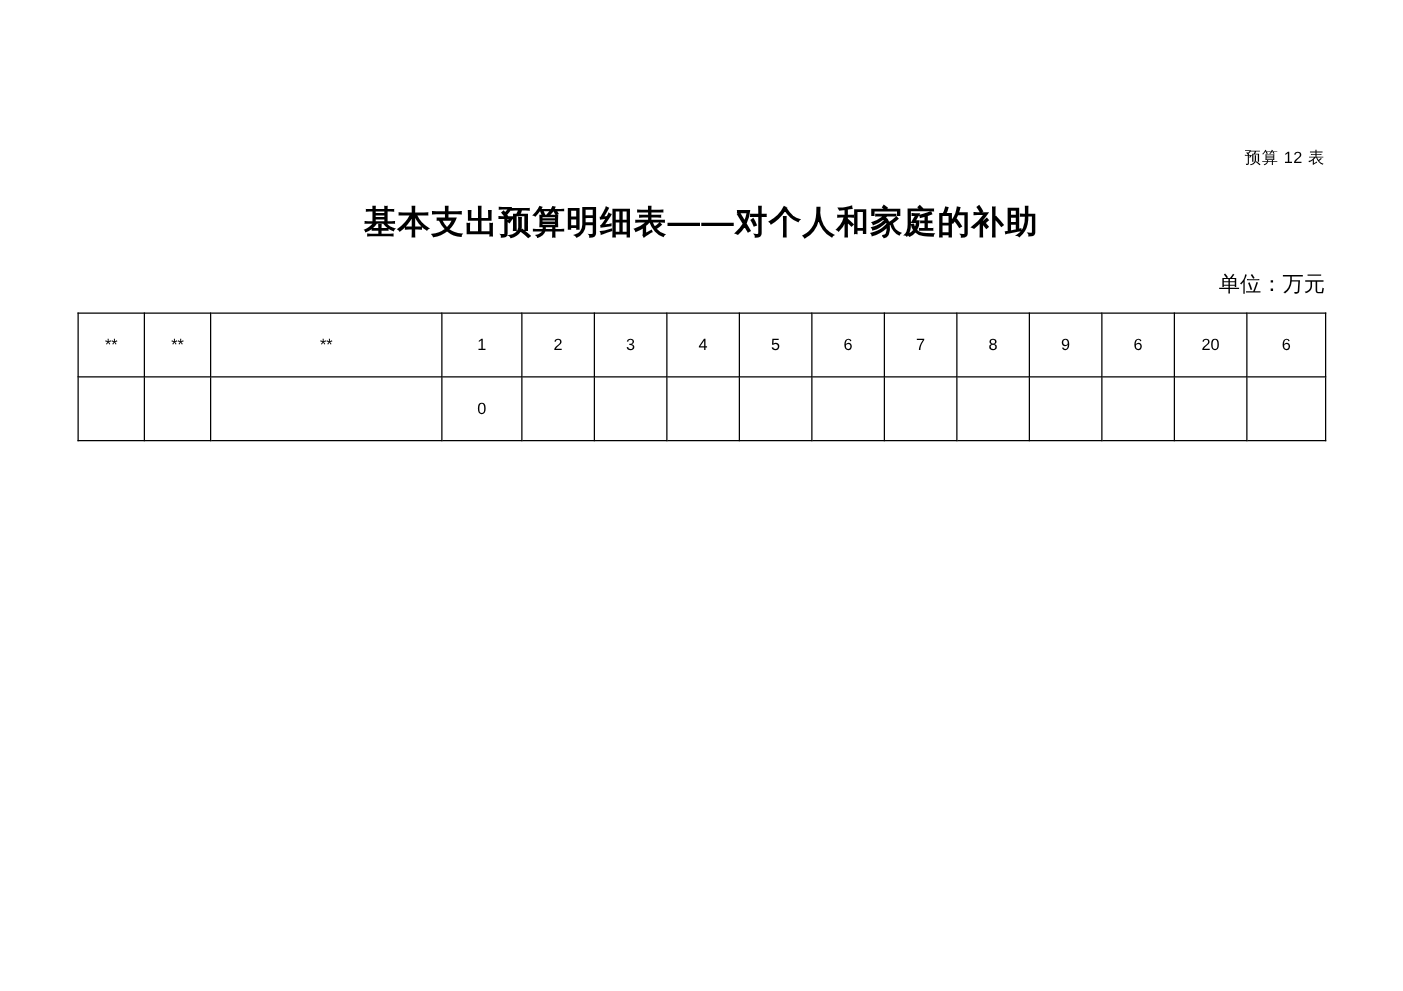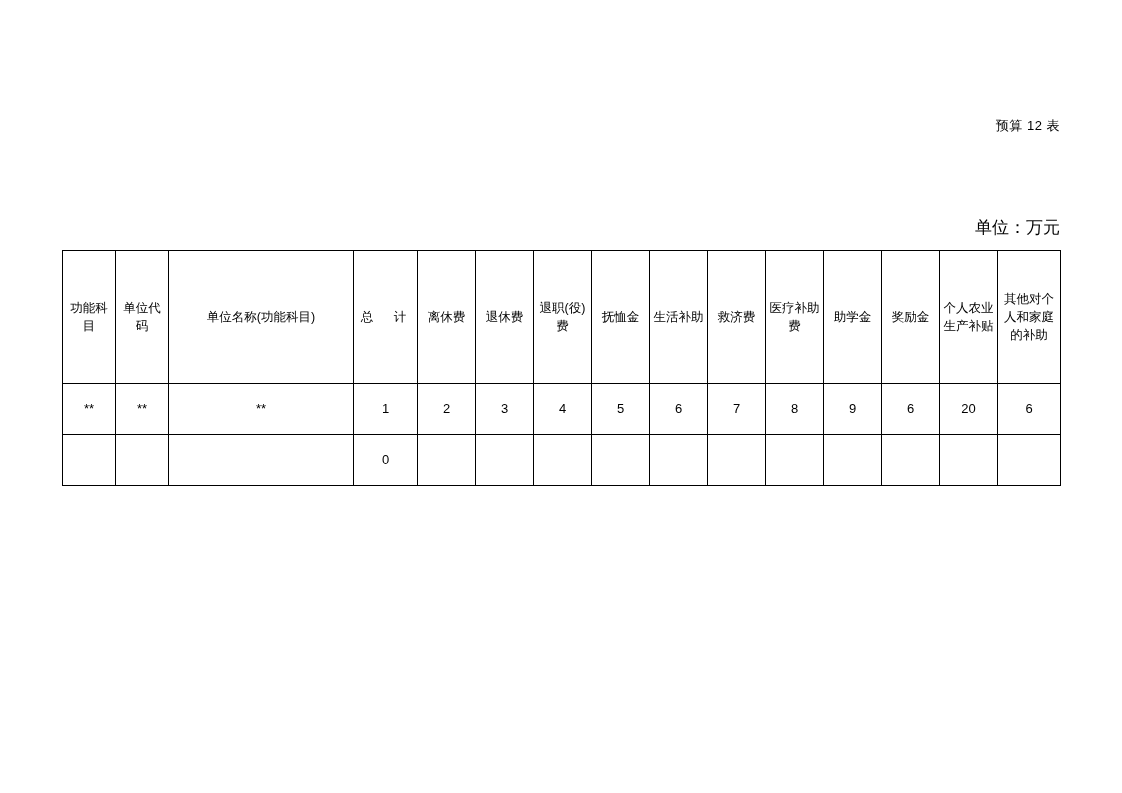--- a/index.html
+++ b/index.html
@@ -80,20 +80,21 @@
     letter-spacing: 4px;
   }
 </style>
 </head>
 <body>
 
 <div class="page">
 
   <div class="doc-code">预算 12 表</div>
 
+  <div class="doc-title">基本支出预算明细表——对个人和家庭的补助</div>
 
   <div class="unit-note">单位：万元</div>
 
   <div class="table-wrap">
     <table class="budget">
       <colgroup>
         <col style="width:53px">
         <col style="width:53px">
         <col style="width:185px">
         <col style="width:64px">
@@ -103,37 +104,20 @@
         <col style="width:58px">
         <col style="width:58px">
         <col style="width:58px">
         <col style="width:58px">
         <col style="width:58px">
         <col style="width:58px">
         <col style="width:58px">
         <col style="width:63px">
       </colgroup>
       <tbody>
-        <tr class="header-row">
-          <td>功能科目</td>
-          <td>单位代码</td>
-          <td>单位名称(功能科目)</td>
-          <td class="total-col">总　计</td>
-          <td>离休费</td>
-          <td>退休费</td>
-          <td>退职(役)费</td>
-          <td>抚恤金</td>
-          <td>生活补助</td>
-          <td>救济费</td>
-          <td>医疗补助费</td>
-          <td>助学金</td>
-          <td>奖励金</td>
-          <td>个人农业生产补贴</td>
-          <td>其他对个人和家庭的补助</td>
-        </tr>
 
         <tr class="num-row">
           <td>**</td>
           <td>**</td>
           <td>**</td>
           <td>1</td>
           <td>2</td>
           <td>3</td>
           <td>4</td>
           <td>5</td>

